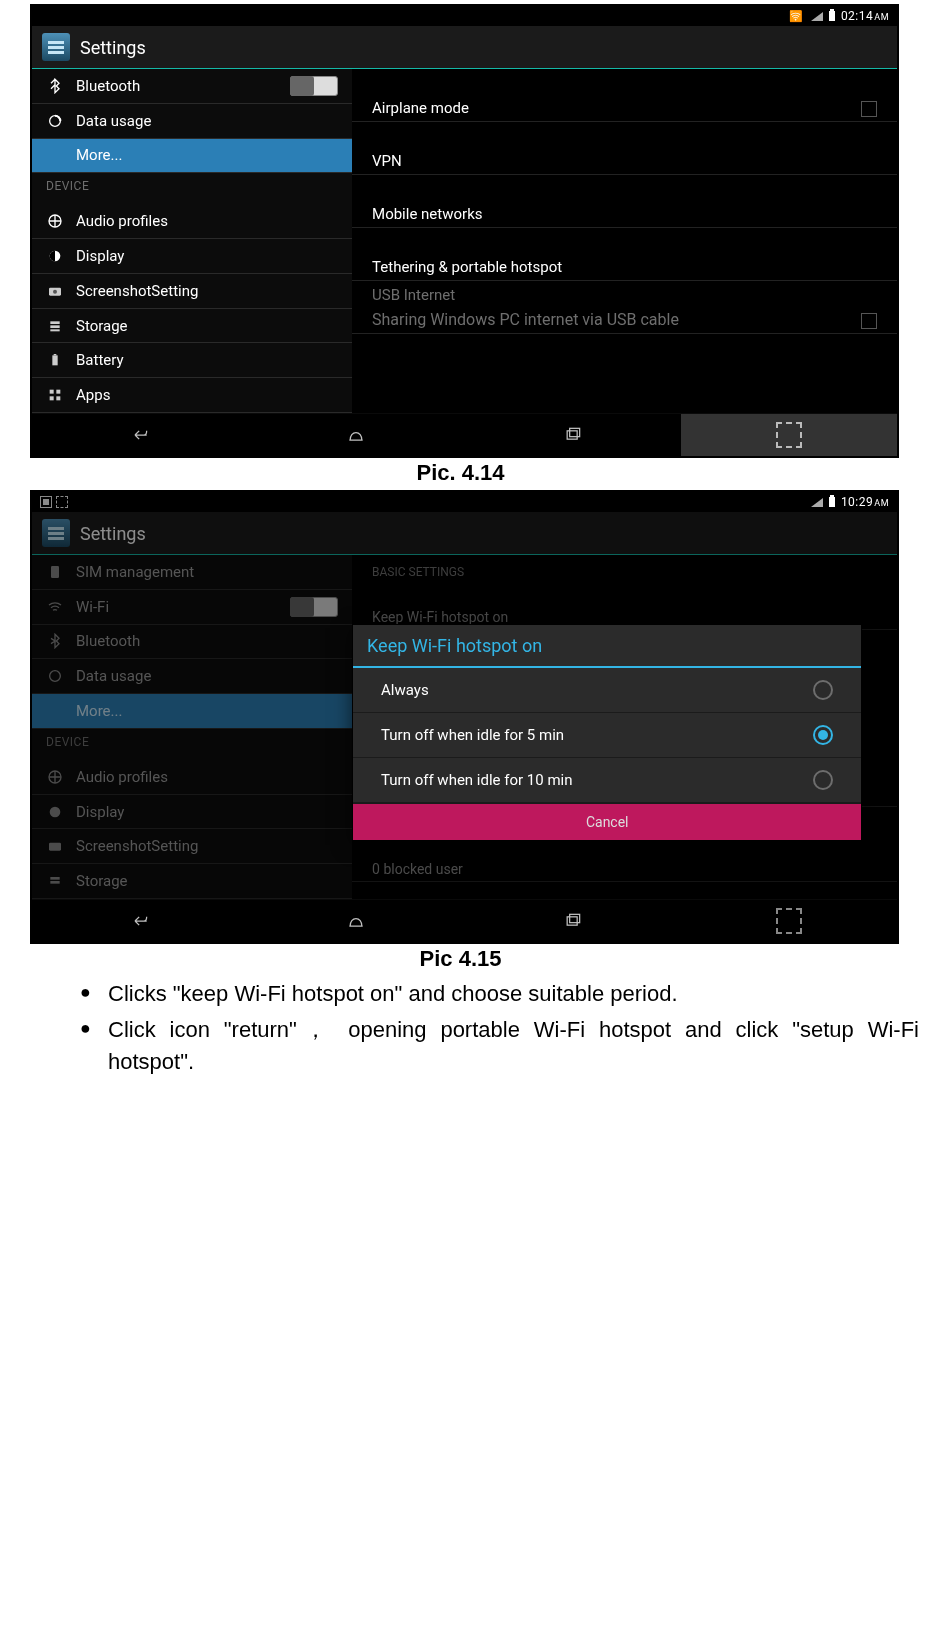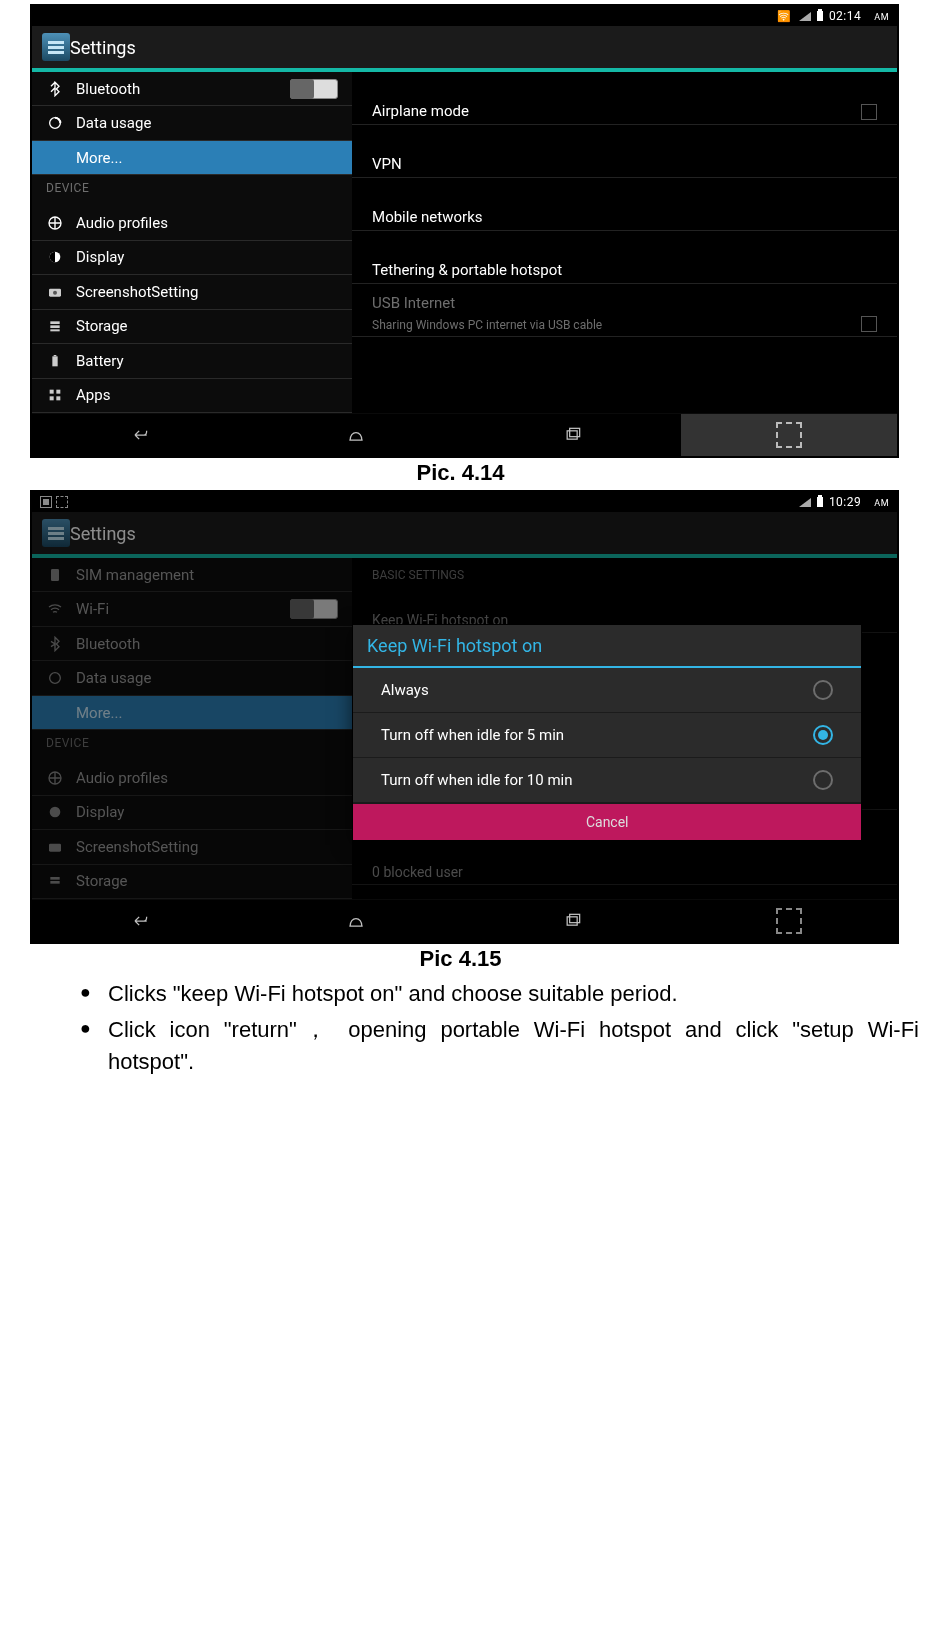--- a/index.html
+++ b/index.html
@@ -32,42 +32,42 @@
   .page-number{position:absolute;bottom:20px;width:100%;text-align:center;font-family:"Times New Roman",serif;font-size:16px}
 
   
   .android{position:relative;background:var(--android-bg);color:#fff;font-family:Roboto,Arial,Helvetica,sans-serif;font-size:15px;display:flex;flex-direction:column;height:450px;overflow:hidden}
   .statusbar{display:flex;justify-content:flex-end;align-items:center;height:20px;padding:0 8px;font-size:12px;color:#fff;gap:6px;background:#000}
   .statusbar .left-icons{margin-right:auto;display:flex;gap:4px;color:#aaa}
   .statusbar .sig{width:0;height:0;border-style:solid;border-width:0 0 9px 12px;border-color:transparent transparent #aaa transparent}
   .statusbar .batt{width:6px;height:10px;background:#fff;position:relative;display:inline-block}
   .statusbar .batt::before{content:"";position:absolute;top:-2px;left:1px;width:4px;height:2px;background:#fff}
   .statusbar .clock{letter-spacing:0.5px}
-  .statusbar .ampm{font-size:9px;margin-left:13px}
+  .statusbar .ampm{font-size:9px;margin-left:1px}
   .statusbar .shot-ico{width:10px;height:10px;border:1px dashed #888;display:inline-block}
   .statusbar .target-ico{width:10px;height:10px;border:1px solid #888;display:inline-block;position:relative}
   .statusbar .target-ico::after{position:absolute;inset:2px;background:#888;content:""}
-  .titlebar{display:flex;align-items:center;height:42px;background:var(--android-header-bg);padding:0 10px;border-bottom:4px solid #14b8a6}
+  .titlebar{display:flex;align-items:center;height:42px;background:var(--android-header-bg);padding:0 10px;gap:10px;border-bottom:1px solid #14b8a6}
   .titlebar .app-ico{width:28px;height:28px;background:linear-gradient(#4d90b7,#1c4a64);border-radius:3px;display:flex;align-items:center;justify-content:center}
   .titlebar .app-ico span{width:16px;height:3px;background:#c6e6f6;display:block;box-shadow:0 -5px 0 #c6e6f6,0 5px 0 #c6e6f6}
   .titlebar .app-title{font-size:18px}
   .body{flex:1;display:flex;min-height:0}
   .sidebar{width:37%;background:#0c0c0c;display:flex;flex-direction:column;overflow:hidden}
   .sidebar .item{display:flex;align-items:center;height:38px;padding:0 14px;gap:12px;border-bottom:1px solid var(--android-div);font-size:15px}
   .sidebar .cat{height:28px;padding:6px 14px 0 14px;font-size:12px;color:var(--android-muted);letter-spacing:0.5px}
   .sidebar .sel{background:var(--android-sel)}
   .sidebar .item .lbl{flex:1;white-space:nowrap;overflow:hidden;text-overflow:ellipsis}
   .sidebar .tog{width:46px;height:18px;border-radius:3px;background:#ddd;position:relative;border:1px solid #888}
   .sidebar .tog::after{content:"";position:absolute;top:-1px;bottom:-1px;left:-1px;width:24px;background:#666;border-radius:3px}
   .ico{width:18px;height:18px;display:inline-flex;align-items:center;justify-content:center;color:#ccc}
   .ico svg{width:16px;height:16px;fill:currentColor}
   .detail{flex:1;background:#000;display:flex;flex-direction:column;padding:0}
   .detail .row{display:flex;align-items:flex-end;min-height:44px;padding:4px 20px;border-bottom:1px solid #222;font-size:15px}
   .detail .row.disabled{color:var(--android-muted)}
-  .detail .row .sub{display:block;font-size:12px;color:var(--android-muted);margin-top:6px}
+  .detail .row .sub{display:block;font-size:16px;color:var(--android-muted);margin-top:6px}
   .detail .chk{width:14px;height:14px;border:1px solid #555;margin-left:auto}
   .navbar{height:42px;background:#000;border-top:1px solid #0a0a0a;display:flex}
   .navbar .nbtn{flex:1;display:flex;align-items:center;justify-content:center;color:#c0c0c0}
   .navbar .nbtn.fn{background:#333;color:#eee}
   .navbar svg{width:20px;height:20px;fill:none;stroke:currentColor;stroke-width:1.5}
   .navbar .screenshot-ico{width:22px;height:22px;border:2px dashed #bbb;position:relative}
 
   
   .dimmed .sidebar,.dimmed .detail,.dimmed .titlebar{filter:brightness(0.55)}
   .dimmed .sidebar .sel{filter:none;background:#2b7fb6}

